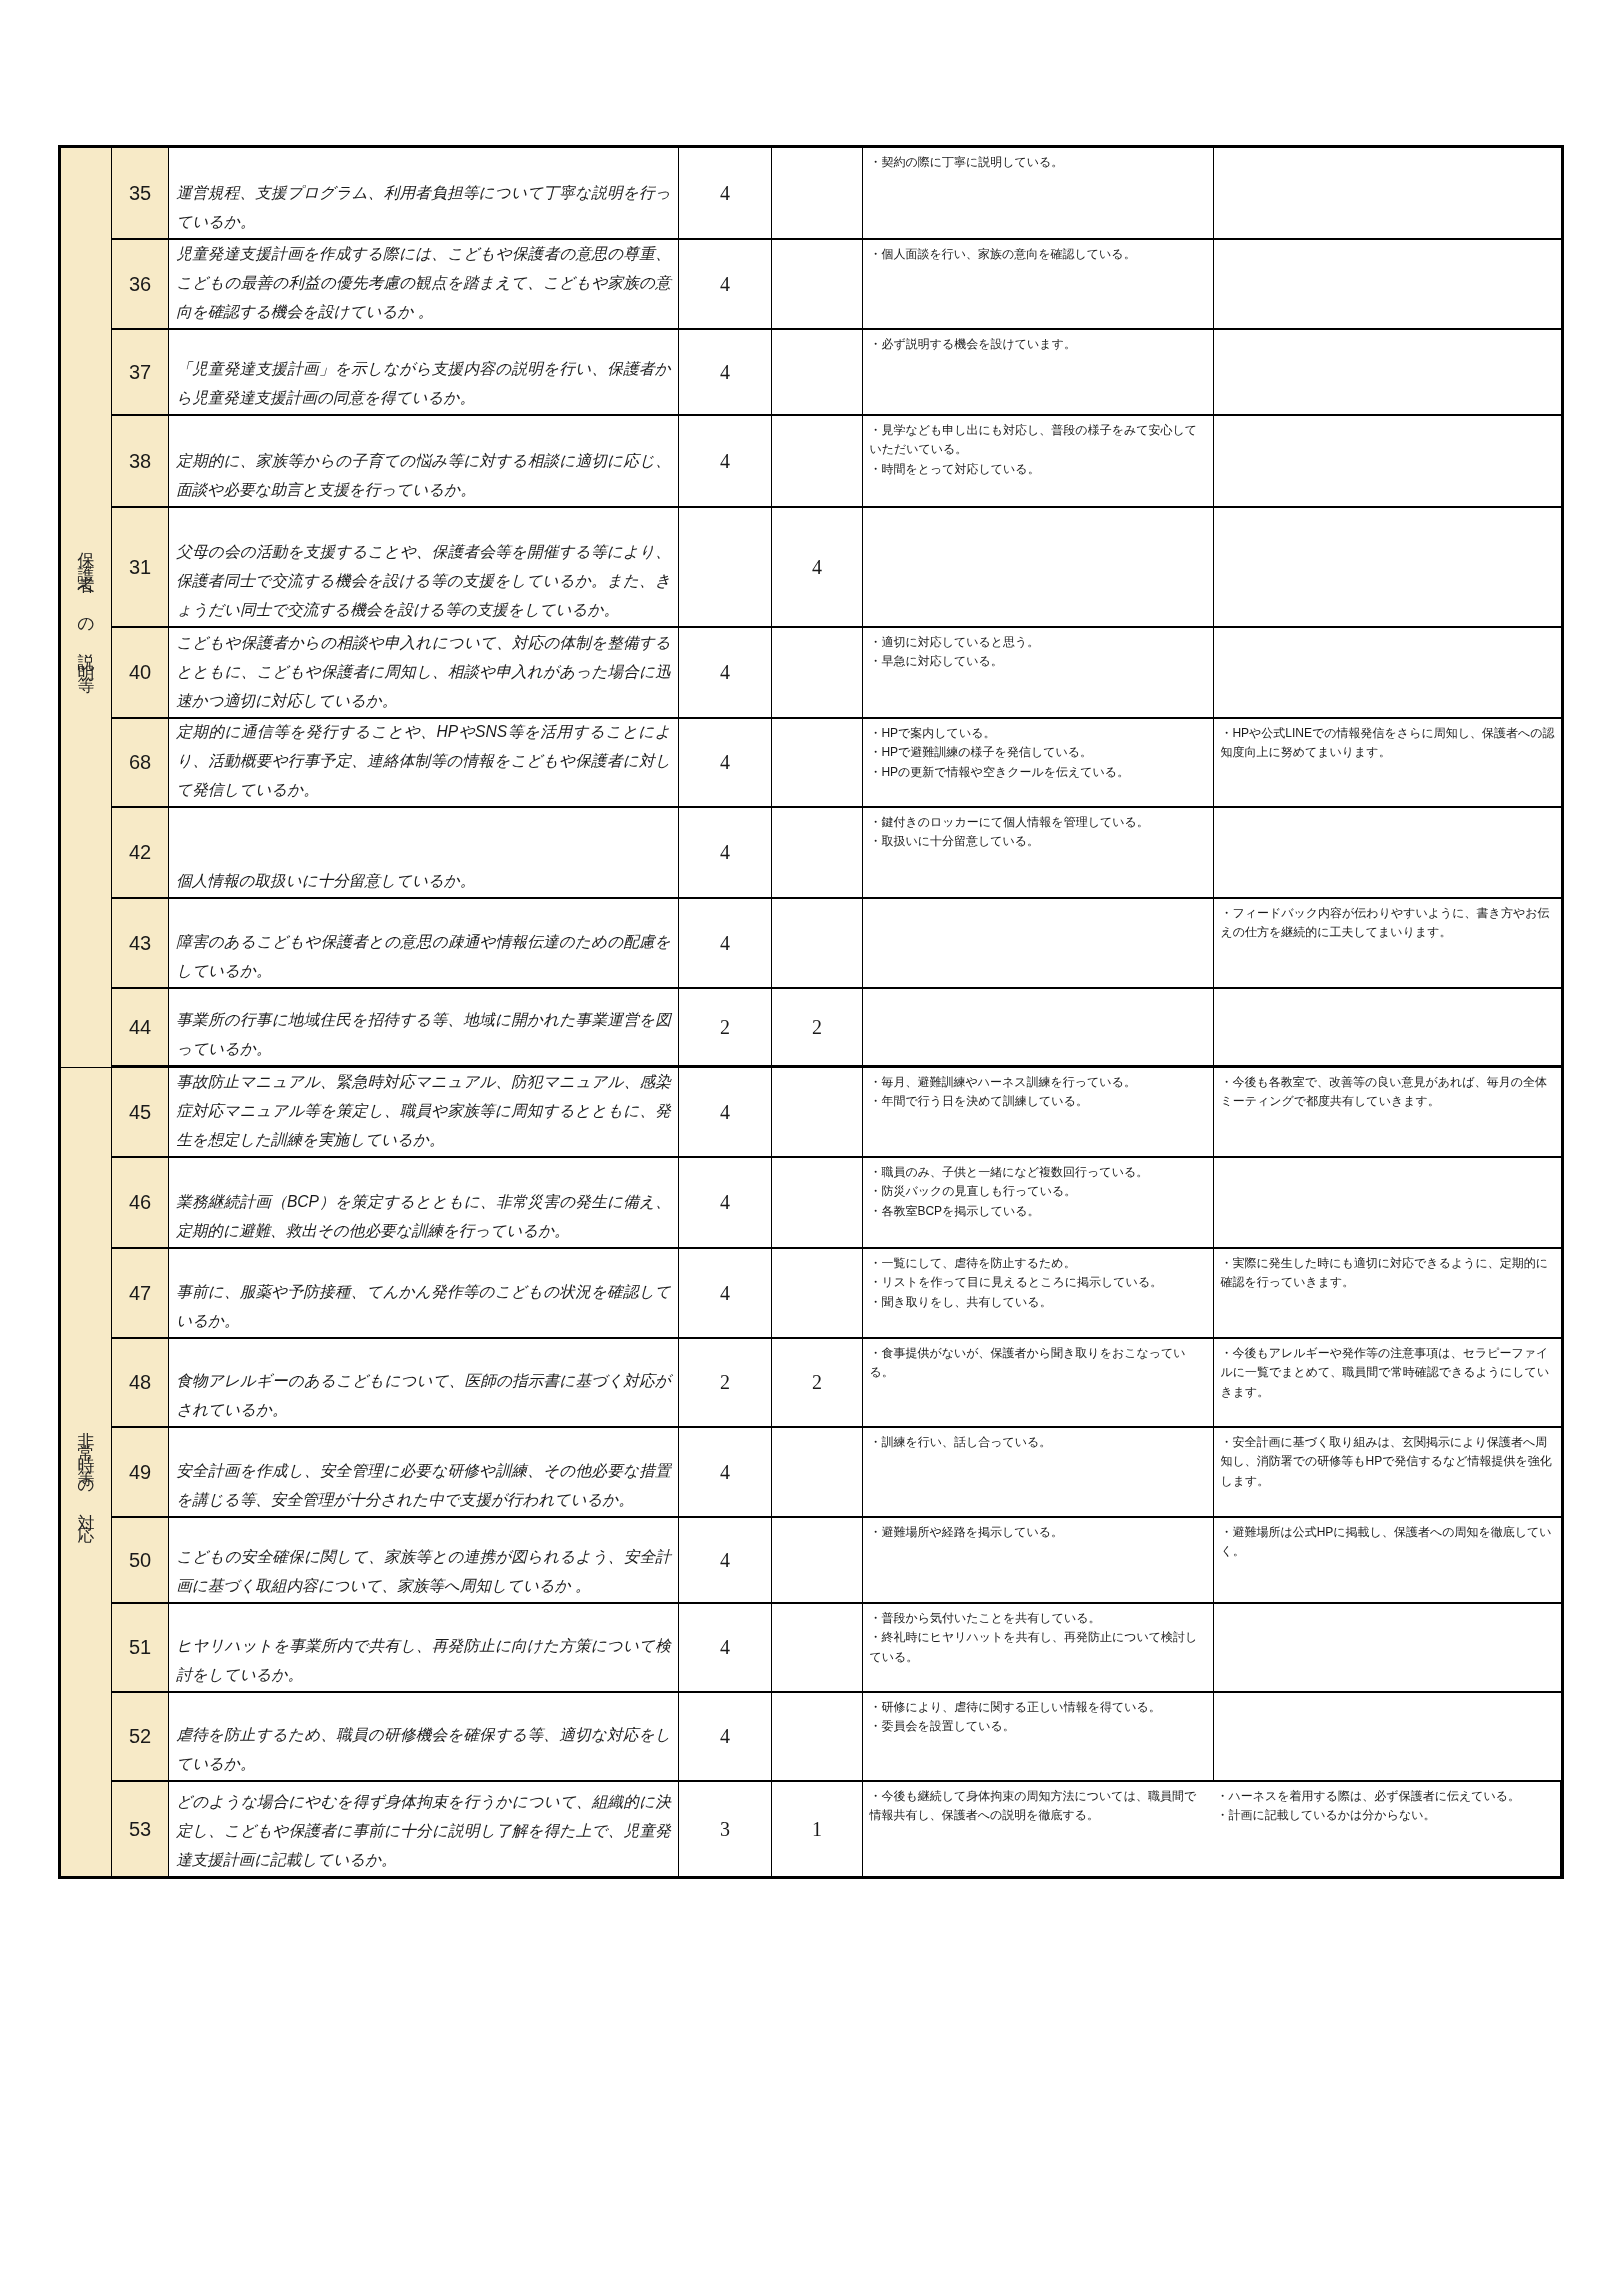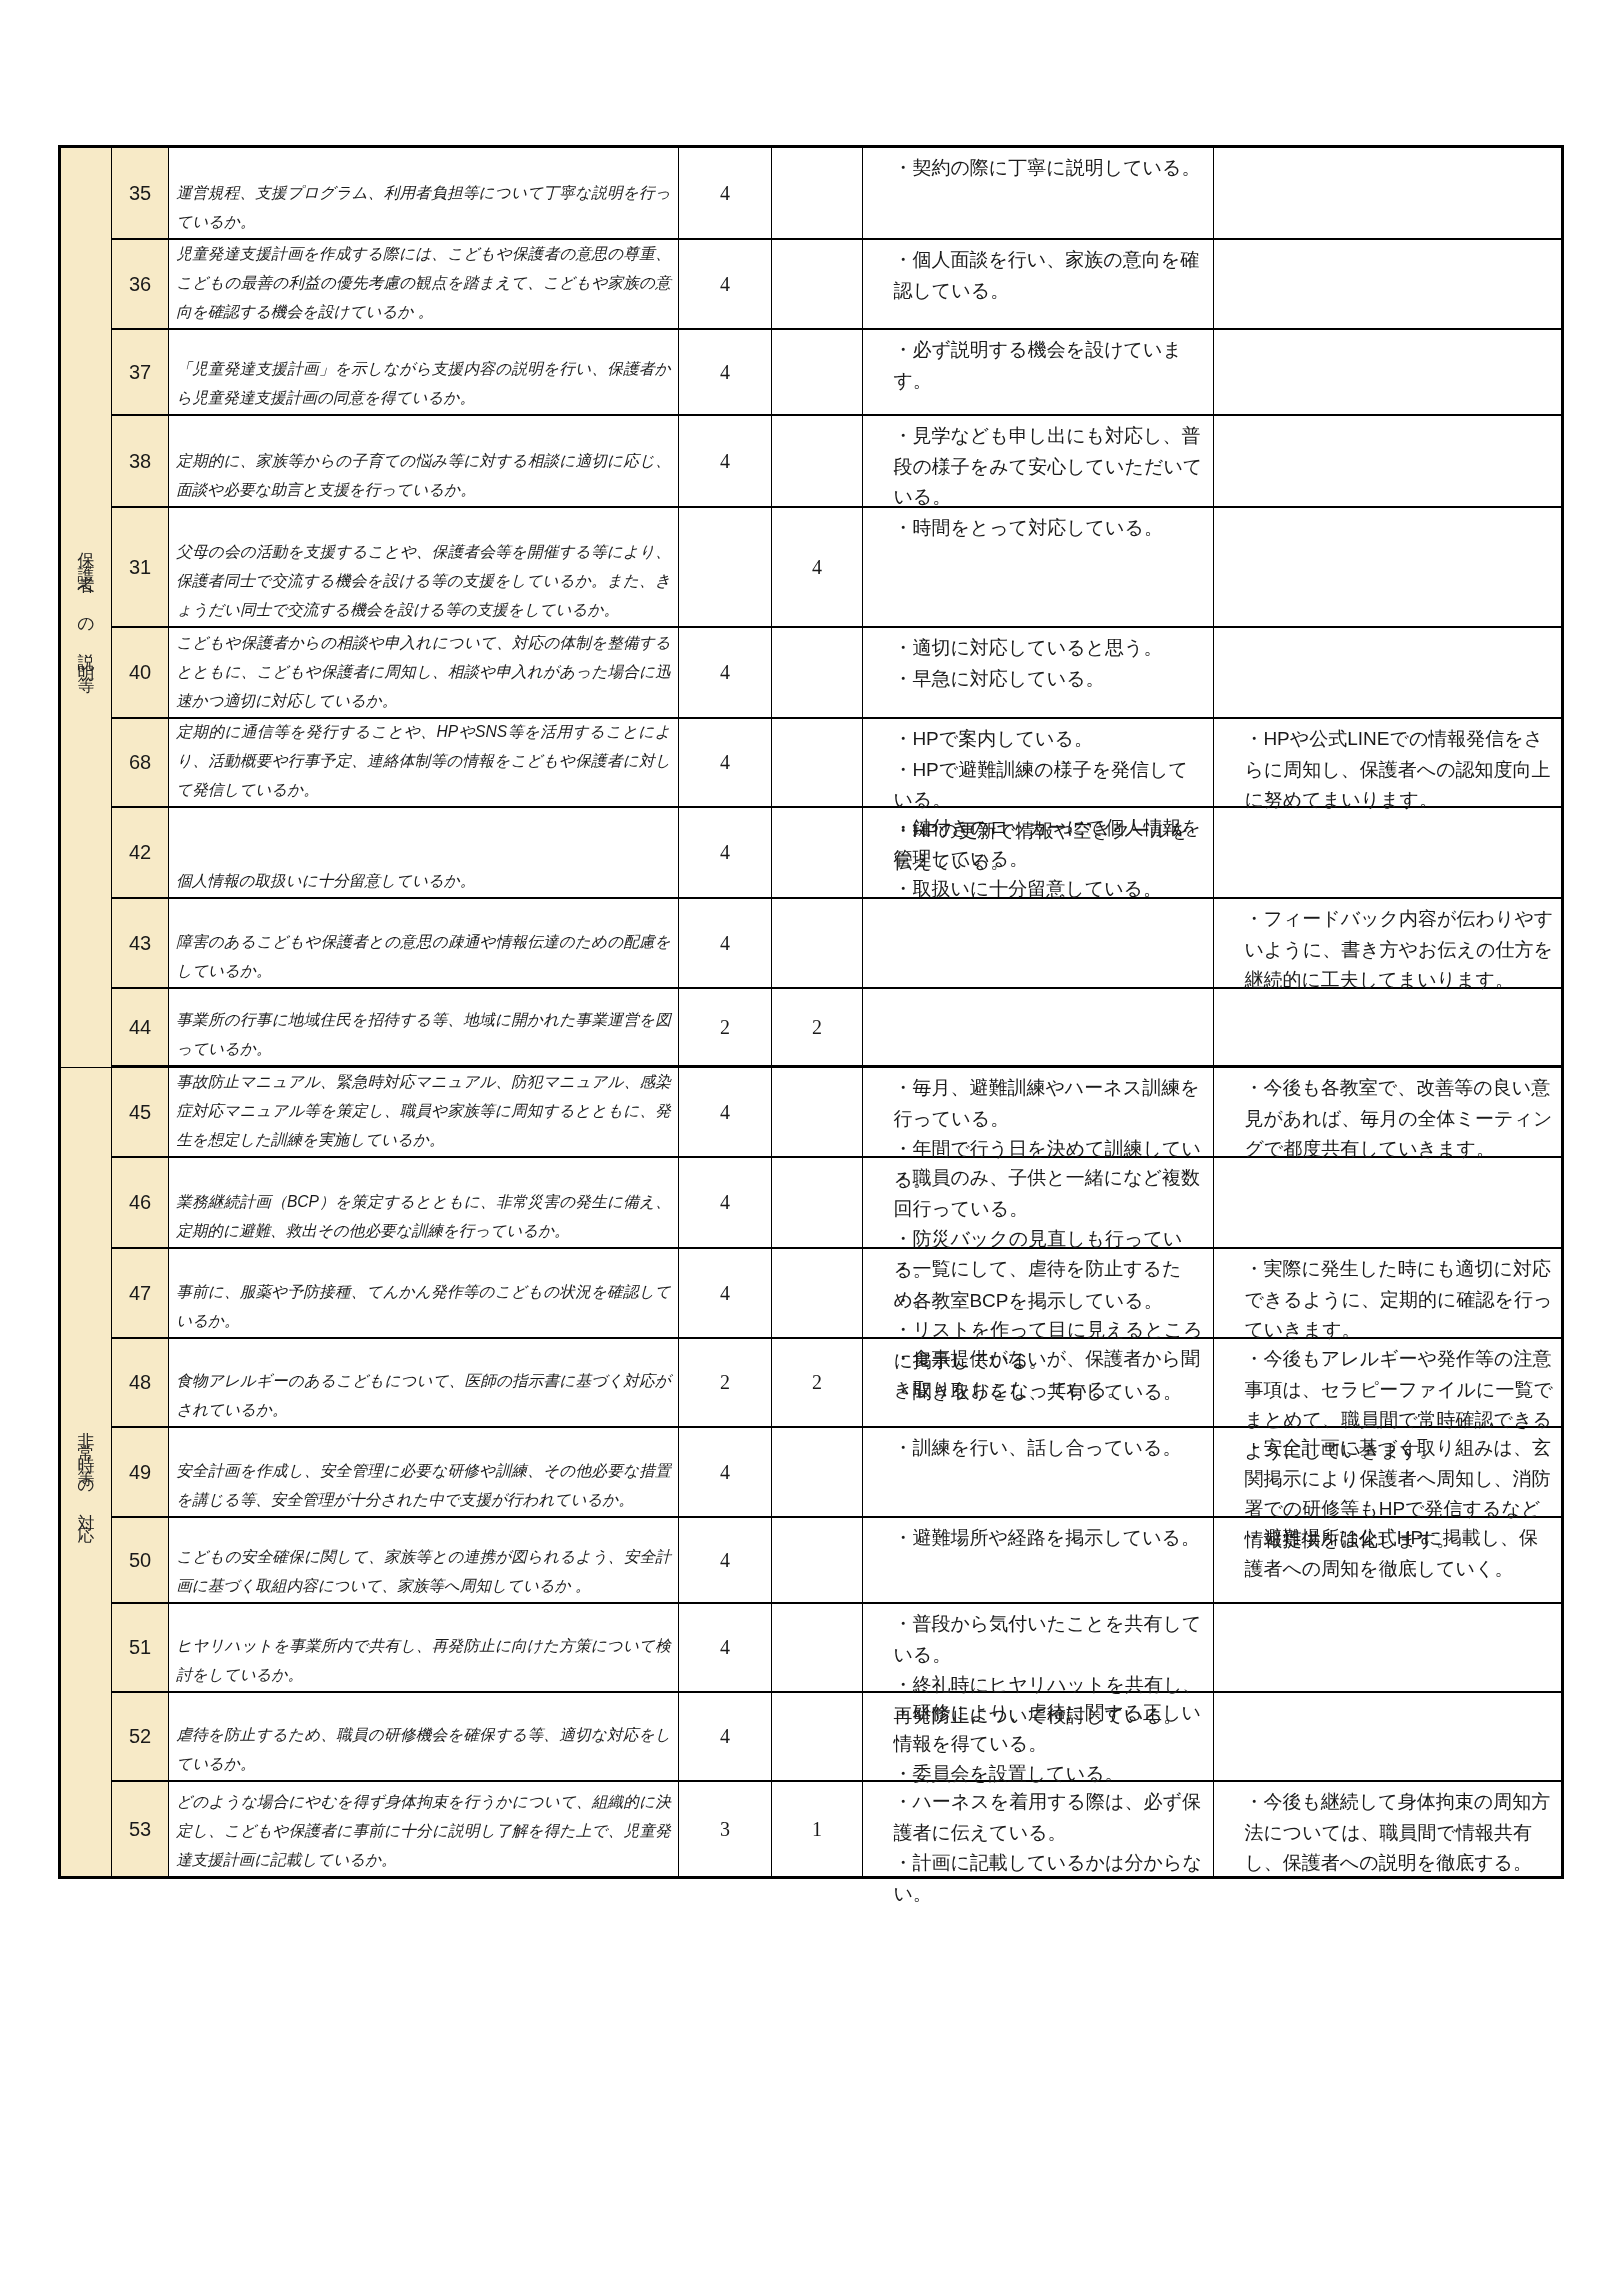--- a/index.html
+++ b/index.html
@@ -34,21 +34,21 @@
   }
   .question{width:510px;flex:0 0 510px;display:flex;align-items:flex-end;padding:1.6px 7.2px;font-style:italic;}
   .qtext{font-size:15.6px;line-height:1.85;text-align:justify;}
   .score{display:flex;align-items:center;justify-content:center;
     font-family:"Liberation Serif","DejaVu Serif",serif;font-size:20px;}
   .s1{width:93px;flex:0 0 93px;}
   .s2{width:91px;flex:0 0 91px;}
   .c1{width:351px;flex:0 0 351px;}
   .c2{flex:1 1 auto;border-right:none;}
   .comment{padding:4.8px 6.4px;}
-  .ctext{font-size:19px;line-height:1.62;white-space:pre-line;margin-left:24px;}
+  .ctext{font-size:12px;line-height:1.62;white-space:pre-line;}
 </style>
 </head>
 <body>
 
 <div class="sheet">
   <div class="eval-table">
       <section class="group">
     <div class="cat-cell">
       <span class="cat-label">保護者への説明等</span>
     </div>
@@ -438,25 +438,25 @@
     </div>
     <div class="cell question">
       <div class="qtext">どのような場合にやむを得ず身体拘束を行うかについて、組織的に決定し、こどもや保護者に事前に十分に説明し了解を得た上で、児童発達支援計画に記載しているか。</div>
     </div>
     <div class="cell score s1">
       <span>3</span>
     </div>
     <div class="cell score s2">
       <span>1</span>
     </div>
+    <div class="cell comment c2">
+      <div class="ctext">・今後も継続して身体拘束の周知方法については、職員間で情報共有し、保護者への説明を徹底する。</div>
+    </div>
     <div class="cell comment c1">
       <div class="ctext">・ハーネスを着用する際は、必ず保護者に伝えている。
 ・計画に記載しているかは分からない。</div>
-    </div>
-    <div class="cell comment c2">
-      <div class="ctext">・今後も継続して身体拘束の周知方法については、職員間で情報共有し、保護者への説明を徹底する。</div>
     </div>
   </div>
         </div>
   </section>
     </div>
 </div>
 
 
 </body></html>

